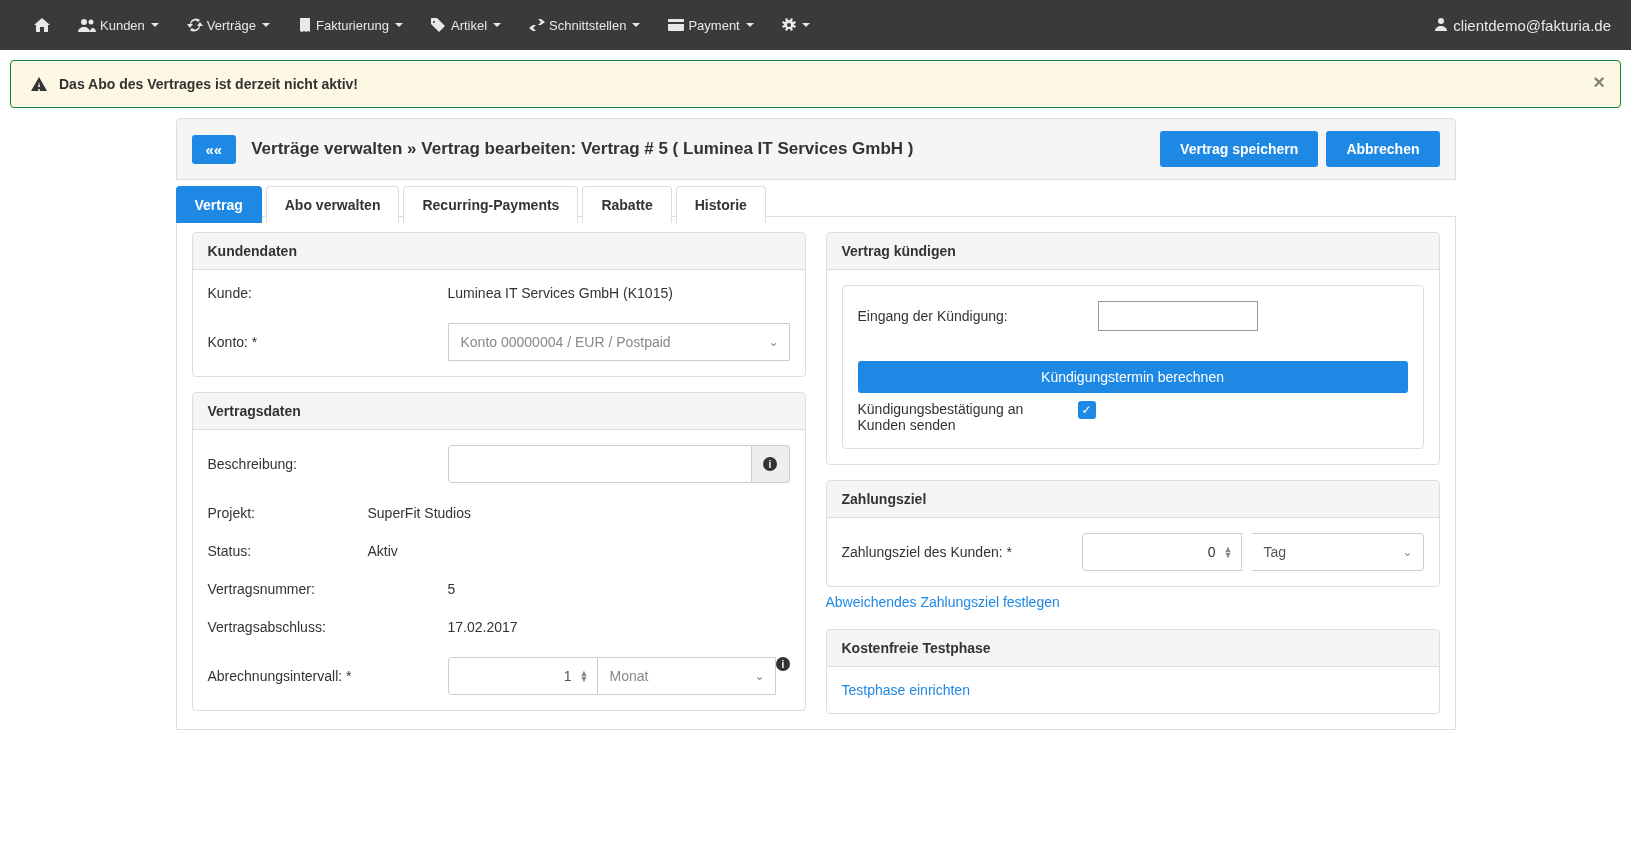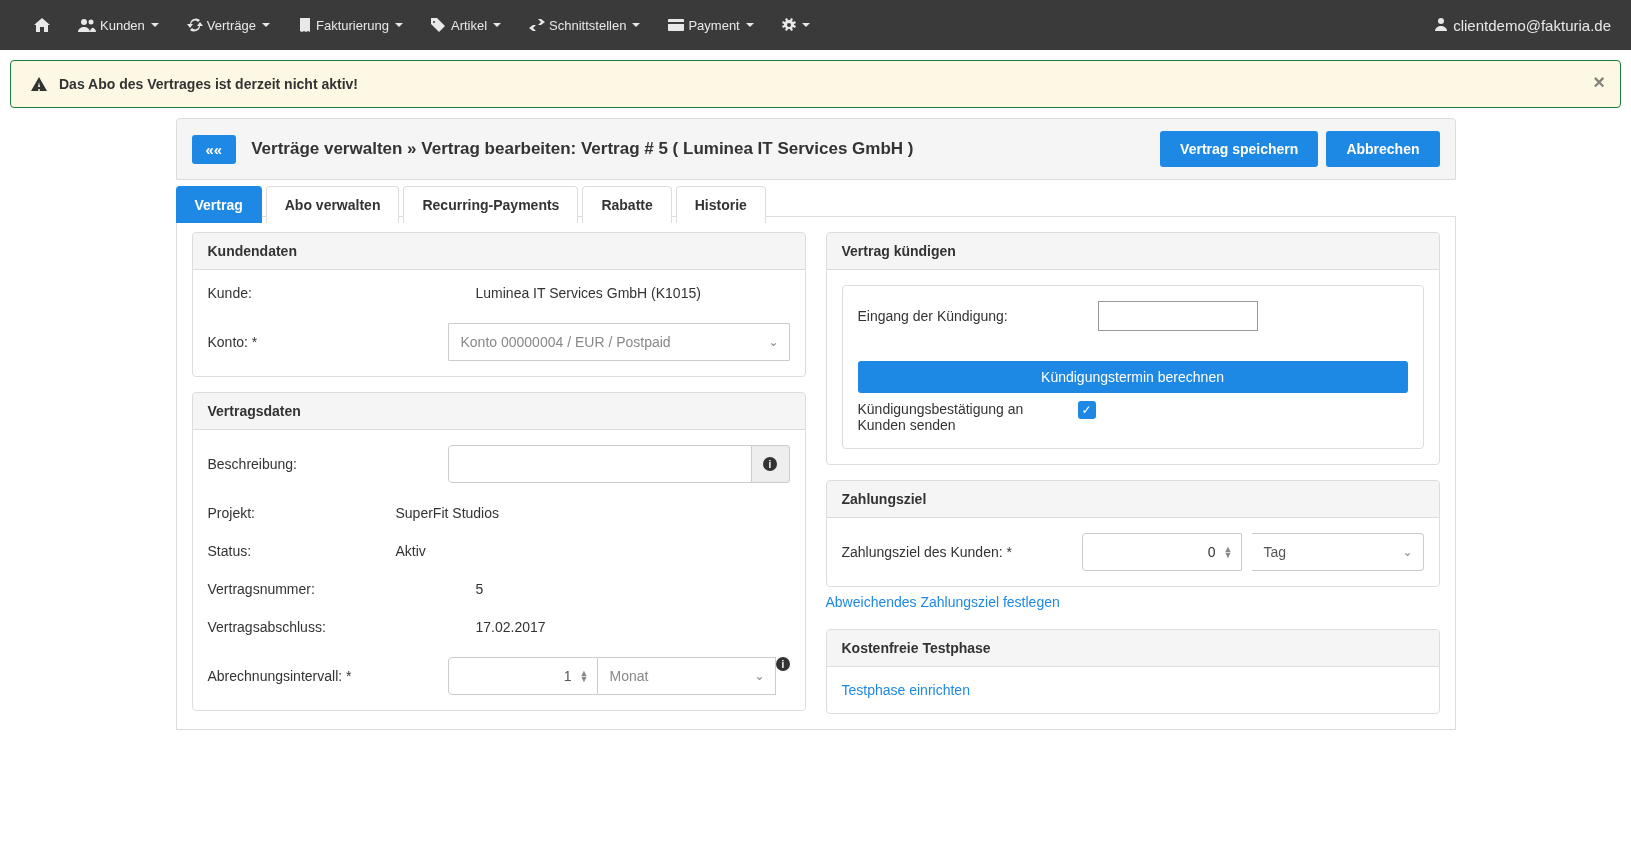--- a/index.html
+++ b/index.html
@@ -23,21 +23,21 @@
 .tab.active { background: #1e88e5; color: #fff; border-color: #1e88e5; }
 .content { border: 1px solid #ddd; border-top: none; padding: 15px; display: flex; gap: 20px; align-items: flex-start; }
 .col { flex: 1; display: flex; flex-direction: column; gap: 15px; }
 .panel { border: 1px solid #ddd; border-radius: 4px; }
 .panel-heading { background: #f5f5f5; border-bottom: 1px solid #ddd; padding: 10px 15px; font-weight: bold; border-radius: 4px 4px 0 0; }
 .panel-body { padding: 15px; }
 .form-row { display: flex; align-items: center; margin-bottom: 22px; }
 .form-row:last-child { margin-bottom: 0; }
 .form-label { width: 240px; flex-shrink: 0; }
 .form-value { flex: 1; }
-.form-static { padding-top: 0; margin-left: 28px; }
+.form-static { padding-top: 0; }
 .select-wrap { position: relative; display: flex; align-items: center; border: 1px solid #ccc; border-radius: 1px; background: #fff; height: 38px; padding: 0 30px 0 12px; color: #888; cursor: pointer; }
 .select-caret { position: absolute; right: 10px; color: #888; font-size: 12px; }
 .input-group { display: flex; }
 .input-group input { flex: 1; border: 1px solid #ccc; border-radius: 4px 0 0 4px; height: 38px; padding: 0 10px; font-size: 14px; }
 .input-group .addon { border: 1px solid #ccc; border-left: none; background: #eee; border-radius: 0 4px 4px 0; width: 38px; display: flex; align-items: center; justify-content: center; cursor: pointer; }
 .number-group { display: flex; }
 .number-input { display: flex; align-items: center; border: 1px solid #ccc; border-radius: 4px 0 0 4px; height: 38px; padding: 0 8px 0 10px; flex: 0 0 150px; justify-content: flex-end; gap: 8px; }
 .number-input .val { color: #555; }
 .spinner { display: flex; flex-direction: column; gap: 0; line-height: 6px; color: #888; font-size: 9px; cursor: pointer; }
 .unit-select { flex: 1; border: 1px solid #ccc; border-left: none; height: 38px; display: flex; align-items: center; padding: 0 22px 0 12px; color: #888; position: relative; cursor: pointer; }

